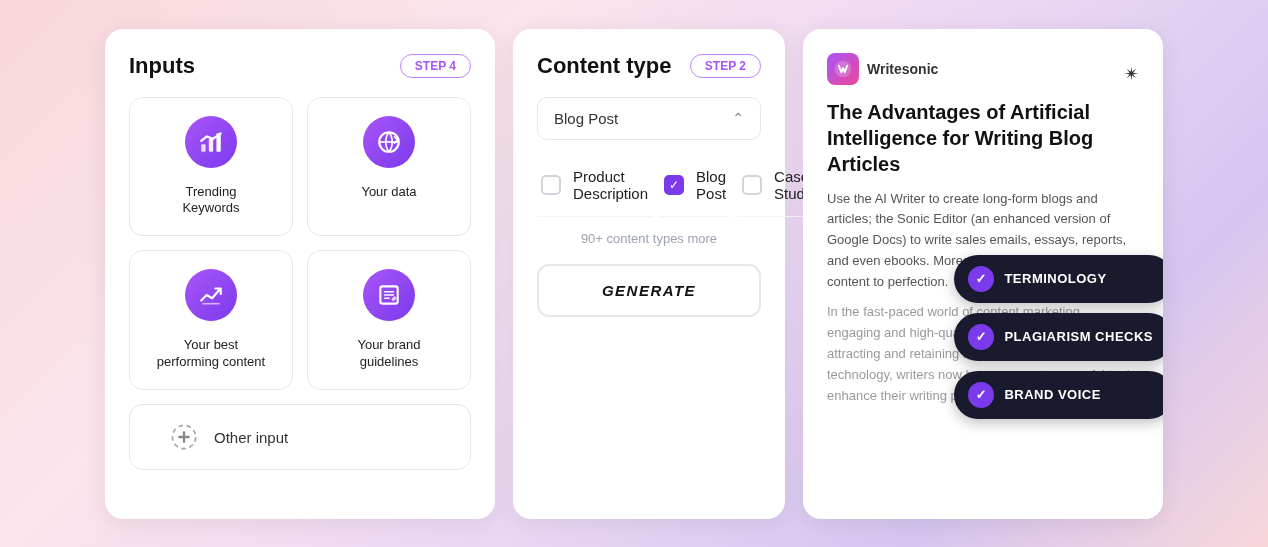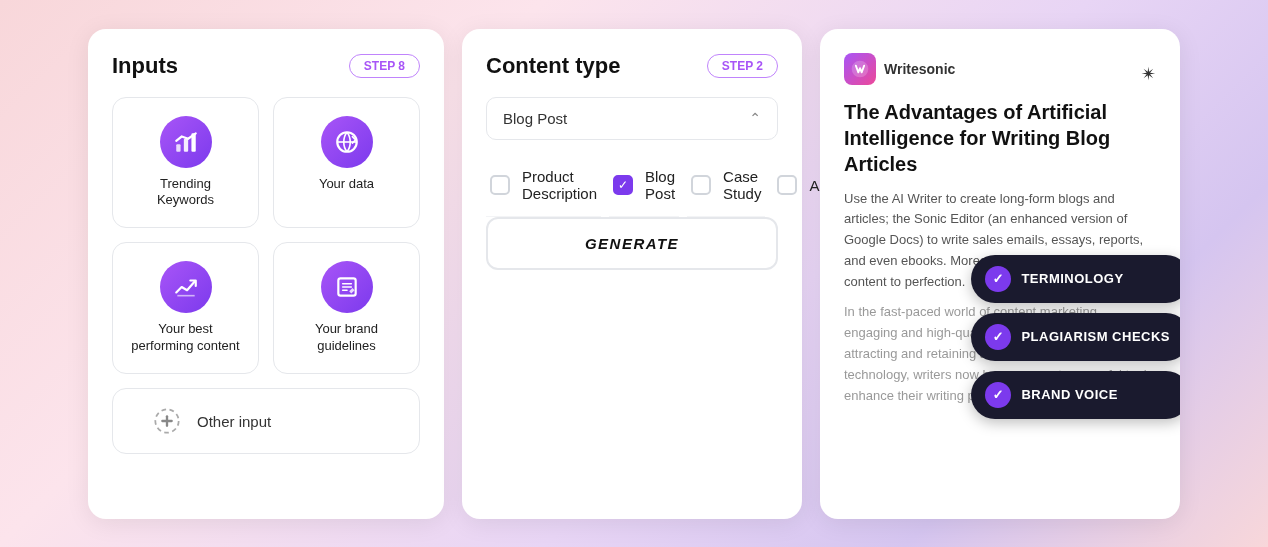--- a/index.html
+++ b/index.html
@@ -23,21 +23,21 @@
     
     .panel {
       background: #fff;
       border-radius: 18px;
       padding: 24px;
       box-shadow: 0 4px 24px rgba(0,0,0,0.08);
     }
 
     
     .panel-inputs {
-      width: 356px;
+      width: 390px;
       min-height: 490px;
     }
     .panel-header {
       display: flex;
       justify-content: space-between;
       align-items: center;
       margin-bottom: 18px;
     }
     .panel-title {
       font-size: 22px;
@@ -59,21 +59,21 @@
       gap: 14px;
       margin-bottom: 14px;
     }
     .input-card {
       border: 1.5px solid #e5e7eb;
       border-radius: 14px;
       padding: 18px 12px;
       display: flex;
       flex-direction: column;
       align-items: center;
-      gap: 8px;
+      gap: 16px;
       cursor: pointer;
       background: #fff;
       transition: box-shadow 0.2s;
     }
     .input-icon {
       width: 52px;
       height: 52px;
       border-radius: 50%;
       background: linear-gradient(135deg, #a855f7, #7c3aed);
       display: flex;
@@ -109,21 +109,21 @@
       font-size: 22px;
     }
     .other-input-label {
       font-size: 15px;
       font-weight: 500;
       color: #333;
     }
 
     
     .panel-content {
-      width: 340px;
+      width: 272px;
       min-height: 490px;
     }
     .dropdown-box {
       border: 1.5px solid #e5e7eb;
       border-radius: 10px;
       padding: 12px 16px;
       display: flex;
       justify-content: space-between;
       align-items: center;
       cursor: pointer;
@@ -284,21 +284,21 @@
     }
   </style>
 </head>
 <body>
 
 <div class="main-container">
 
   <div class="panel panel-inputs">
     <div class="panel-header">
       <span class="panel-title">Inputs</span>
-      <span class="step-badge">STEP 8</span>
+      <span class="step-badge">STEP 4</span>
     </div>
     <div class="input-grid">
       <div class="input-card">
         <div class="input-icon">
           <svg width="26" height="26" viewBox="0 0 24 24" fill="none">
             <rect x="3" y="14" width="4" height="7" rx="1" fill="white" opacity="0.8"></rect>
             <rect x="10" y="9" width="4" height="12" rx="1" fill="white" opacity="0.9"></rect>
             <rect x="17" y="4" width="4" height="17" rx="1" fill="white"></rect>
             <polyline points="3,11 8,7 14,9 21,4" stroke="white" stroke-width="2" fill="none" stroke-linecap="round"></polyline>
           </svg>
@@ -374,20 +374,21 @@
       </div>
       <div class="checkbox-item">
         <div class="cb-box"></div>
         <span>Case Study</span>
       </div>
       <div class="checkbox-item">
         <div class="cb-box"></div>
         <span>Ad</span>
       </div>
     </div>
+    <div class="more-types">90+ content types more</div>
     <button class="generate-btn">GENERATE</button>
   </div>
 
   <div class="panel panel-preview">
     <div class="preview-header">
       <div class="ws-logo-row">
         <div class="ws-logo">
           <svg width="20" height="20" viewBox="0 0 24 24" fill="none">
             <circle cx="12" cy="12" r="10" fill="white" opacity="0.2"></circle>
             <path d="M7 8 L10 16 L12 11 L14 16 L17 8" stroke="white" stroke-width="2.2" fill="none" stroke-linecap="round" stroke-linejoin="round"></path>

